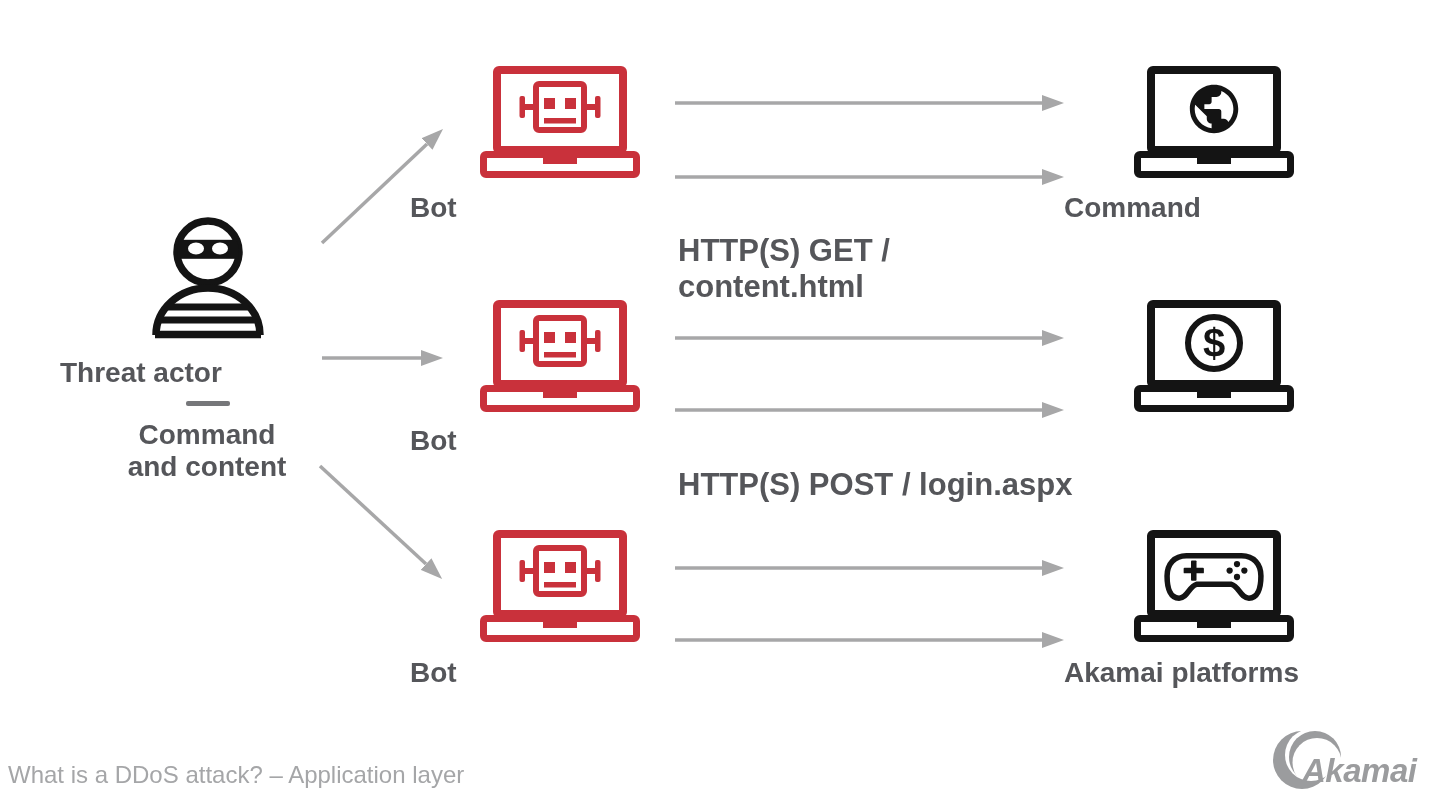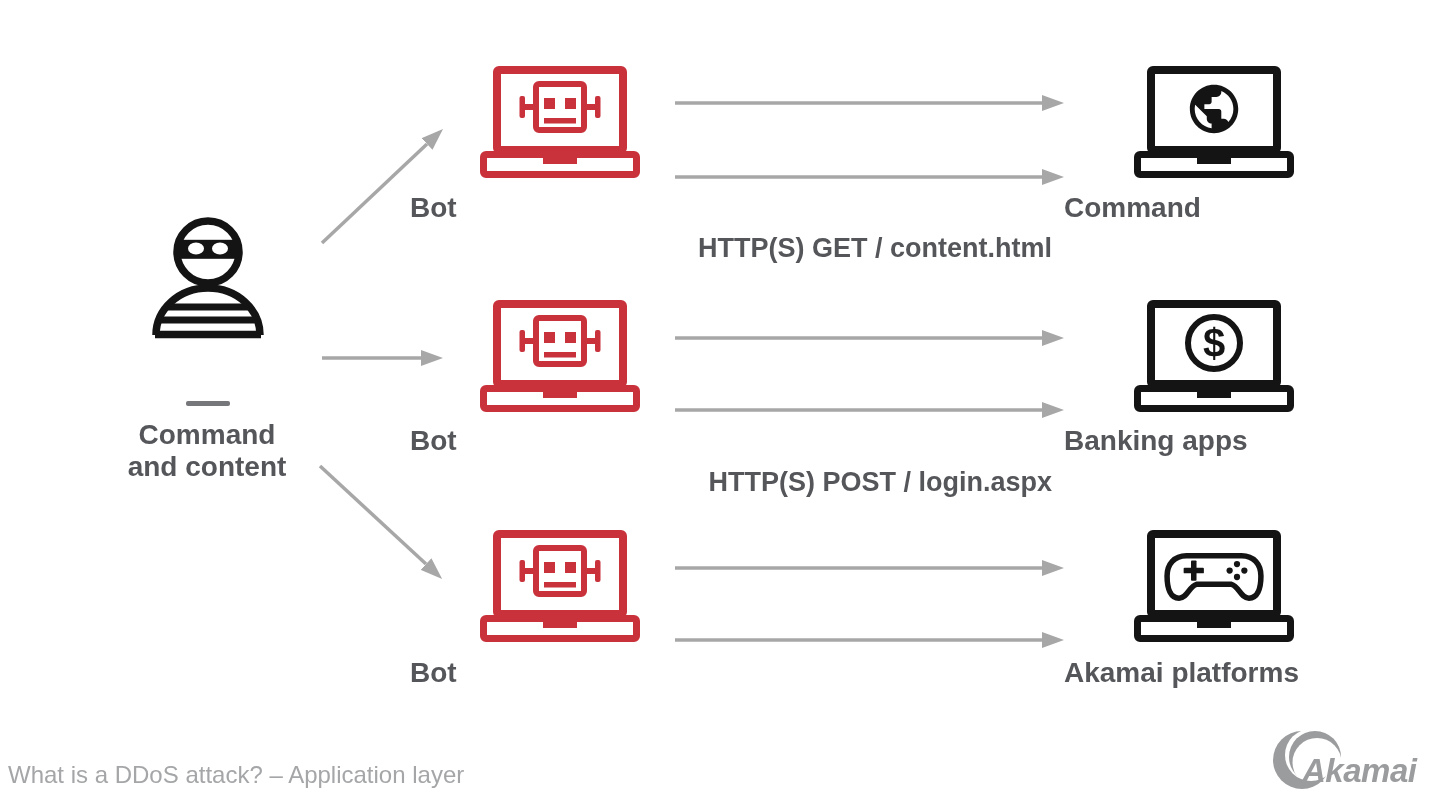--- a/index.html
+++ b/index.html
@@ -7,22 +7,22 @@
     position:relative; width:1440px; height:810px; overflow:hidden;
     background:#fff;
     font-family:"Liberation Sans","DejaVu Sans",sans-serif;
   }
   .label {
     position:absolute; width:300px; 
     font-size:28px; font-weight:700; color:var(--label-gray,#55565A);
     line-height:32px;
   }
   .msg {
-    position:absolute; left:652px; width:400px; text-align:right;
-    font-size:27px; font-weight:700; color:var(--label-gray,#55565A);
+    position:absolute; left:678px; width:400px; text-align:left;
+    font-size:31px; font-weight:700; color:var(--label-gray,#55565A);
   }
   .sublabel {
     position:absolute; left:117px; top:419px; width:180px; text-align:center;
     font-size:28px; font-weight:700; color:var(--label-gray,#55565A);
     line-height:32px;
   }
   .dash-divider {
     position:absolute; left:186px; top:401px; width:44px; height:5px;
     border-radius:2px; background:var(--dash-gray,#76777A);
   }
@@ -119,20 +119,21 @@
     </defs>
     <circle cx="56" cy="36" r="31" fill="none" stroke="currentColor" stroke-width="7.5"></circle>
     <rect x="22" y="23.8" width="68" height="19" fill="currentColor" clip-path="url(#head-clip)"></rect>
     <ellipse cx="44" cy="32.5" rx="8" ry="6" fill="#fff"></ellipse>
     <ellipse cx="68" cy="32.5" rx="8" ry="6" fill="#fff"></ellipse>
     <path d="M 4,119 A 52,47 0 0 1 108,119" fill="none" stroke="currentColor" stroke-width="7.5"></path>
     <line x1="2" y1="91" x2="110" y2="91" stroke="currentColor" stroke-width="7" clip-path="url(#dome-clip)"></line>
     <line x1="2" y1="104" x2="110" y2="104" stroke="currentColor" stroke-width="7" clip-path="url(#dome-clip)"></line>
     <line x1="3" y1="118.5" x2="109" y2="118.5" stroke="currentColor" stroke-width="7.5"></line>
   </svg>
+  <div class="label" style="left:60px; top:357px;">Threat actor</div>
   <div class="dash-divider"></div>
   <div class="sublabel">Command and content</div>
 
   <svg class="laptop red" style="left:480px; top:66px;" viewBox="0 0 160 112">
     <use href="#robot-face"></use>
       <use href="#laptop-frame"></use>
   </svg>
   <div class="label" style="left:410px; top:192px;">Bot</div>
 
   <svg class="laptop red" style="left:480px; top:300px;" viewBox="0 0 160 112">
@@ -150,21 +151,20 @@
   <svg class="laptop black" style="left:1134px; top:66px;" viewBox="0 0 160 112">
     <use href="#globe-glyph"></use>
       <use href="#laptop-frame"></use>
   </svg>
   <div class="label" style="left:1064px; top:192px;">Command</div>
 
   <svg class="laptop black" style="left:1134px; top:300px;" viewBox="0 0 160 112">
     <use href="#dollar-glyph"></use>
       <use href="#laptop-frame"></use>
   </svg>
-  <div class="label" style="left:1064px; top:425px;">Banking apps</div>
 
   <svg class="laptop black" style="left:1134px; top:530px;" viewBox="0 0 160 112">
     <use href="#gamepad-glyph"></use>
       <use href="#laptop-frame"></use>
   </svg>
   <div class="label" style="left:1064px; top:657px;">Akamai platforms</div>
 
   <div class="msg" style="top:233px;">HTTP(S) GET / content.html</div>
   <div class="msg" style="top:467px;">HTTP(S) POST / login.aspx</div>
 

